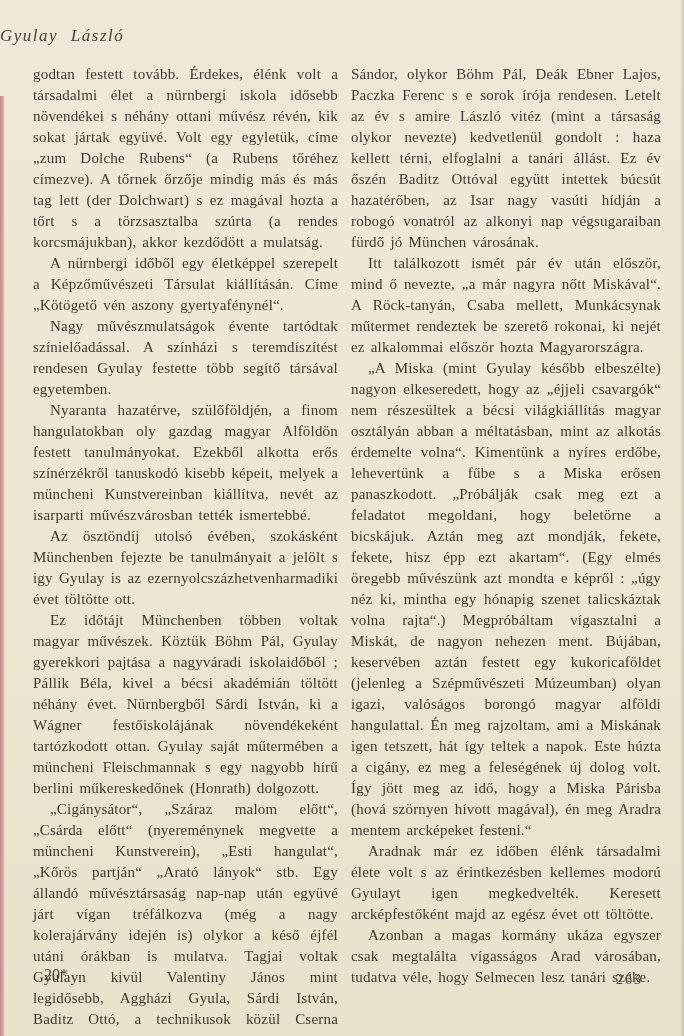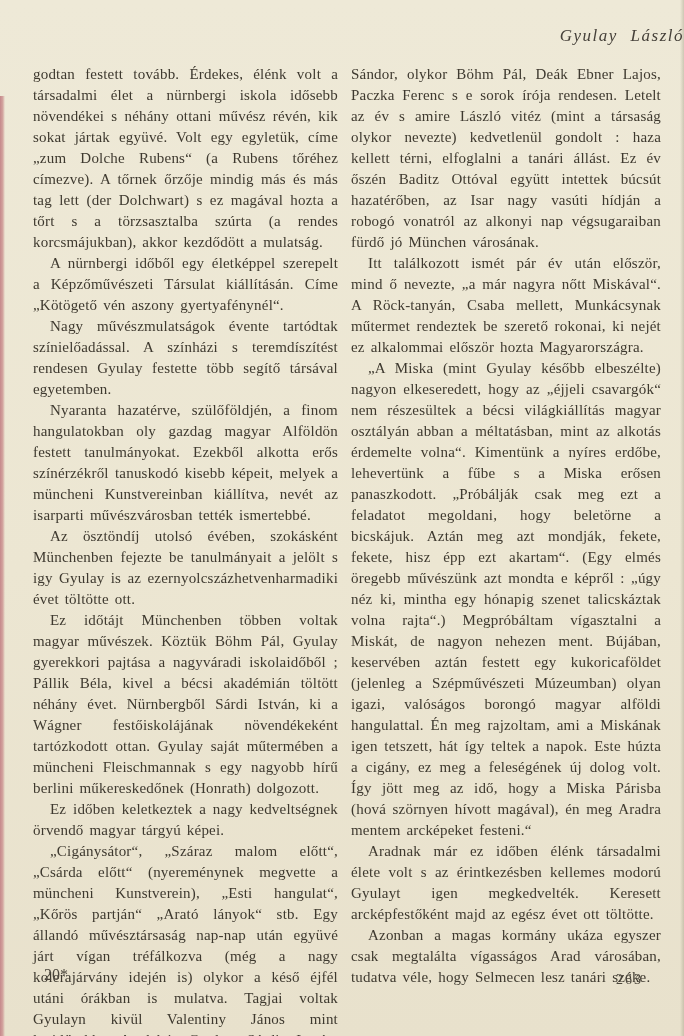--- a/index.html
+++ b/index.html
@@ -35,21 +35,21 @@
     top: 0;
     bottom: 0;
     width: 4px;
     background: linear-gradient(270deg, rgba(120,110,88,0.28) 0%, rgba(120,110,88,0) 100%);
   }
   .running-header {
     position: absolute;
     top: 26px;
     left: 0;
     width: 100%;
-    text-align: right;
+    text-align: left;
     font-style: italic;
     font-size: 17px;
     letter-spacing: 1.5px;
     word-spacing: 7px;
     color: #46413a;
   }
   .columns {
     position: absolute;
     top: 64px;
     left: 33px;
@@ -101,21 +101,20 @@
 
   <div class="columns">
 
     <div class="col col-left">
       <p class="noindent">godtan festett tovább. Érdekes, élénk volt a társadalmi élet a nürnbergi iskola idősebb növendékei s néhány ottani művész révén, kik sokat jártak együvé. Volt egy egyletük, címe „zum Dolche Rubens“ (a Rubens tőréhez címezve). A tőrnek őrzője mindig más és más tag lett (der Dolchwart) s ez magával hozta a tőrt s a törzsasztalba szúrta (a rendes korcsmájukban), akkor kezdődött a mulatság.</p>
       <p>A nürnbergi időből egy életképpel szerepelt a Képzőművészeti Társulat kiállításán. Címe „Kötögető vén aszony gyertyafénynél“.</p>
       <p>Nagy művészmulatságok évente tartódtak színielőadással. A színházi s teremdíszítést rendesen Gyulay festette több segítő társával egyetemben.</p>
       <p>Nyaranta hazatérve, szülőföldjén, a finom hangulatokban oly gazdag magyar Alföldön festett tanulmányokat. Ezekből alkotta erős színérzékről tanuskodó kisebb képeit, melyek a müncheni Kunstvereinban kiállítva, nevét az isarparti művészvárosban tették ismertebbé.</p>
       <p>Az ösztöndíj utolsó évében, szokásként Münchenben fejezte be tanulmányait a jelölt s igy Gyulay is az ezernyolcszázhetvenharmadiki évet töltötte ott.</p>
       <p>Ez időtájt Münchenben többen voltak magyar művészek. Köztük Böhm Pál, Gyulay gyerekkori pajtása a nagyváradi iskolaidőből ; Pállik Béla, kivel a bécsi akadémián töltött néhány évet. Nürnbergből Sárdi István, ki a Wágner festőiskolájának növendékeként tartózkodott ottan. Gyulay saját műtermében a müncheni Fleischmannak s egy nagyobb hírű berlini műkereskedőnek (Honrath) dolgozott.</p>
-      <p>Ez időben keletkeztek a nagy kedveltségnek örvendő magyar tárgyú képei.</p>
       <p class="fill">„Cigánysátor“, „Száraz malom előtt“, „Csárda előtt“ (nyereménynek megvette a müncheni Kunstverein), „Esti hangulat“, „Kőrös partján“ „Arató lányok“ stb. Egy állandó művésztársaság nap-nap után együvé járt vígan tréfálkozva (még a nagy kolerajárvány idején is) olykor a késő éjfél utáni órákban is mulatva. Tagjai voltak Gyulayn kivül Valentiny János mint legidősebb, Aggházi Gyula, Sárdi István, Baditz Ottó, a technikusok közül Cserna</p>
     </div>
 
     <div class="col col-right">
       <p class="noindent">Sándor, olykor Böhm Pál, Deák Ebner Lajos, Paczka Ferenc s e sorok írója rendesen. Letelt az év s amire László vitéz (mint a társaság olykor nevezte) kedvetlenül gondolt : haza kellett térni, elfoglalni a tanári állást. Ez év őszén Baditz Ottóval együtt intettek búcsút hazatérőben, az Isar nagy vasúti hídján a robogó vonatról az alkonyi nap végsugaraiban fürdő jó München városának.</p>
       <p>Itt találkozott ismét pár év után először, mind ő nevezte, „a már nagyra nőtt Miskával“. A Röck-tanyán, Csaba mellett, Munkácsynak műtermet rendeztek be szerető rokonai, ki nejét ez alkalommai először hozta Magyarországra.</p>
       <p>„A Miska (mint Gyulay később elbeszélte) nagyon elkeseredett, hogy az „éjjeli csavargók“ nem részesültek a bécsi világkiállítás magyar osztályán abban a méltatásban, mint az alkotás érdemelte volna“. Kimentünk a nyíres erdőbe, lehevertünk a fűbe s a Miska erősen panaszkodott. „Próbálják csak meg ezt a feladatot megoldani, hogy beletörne a bicskájuk. Aztán meg azt mondják, fekete, fekete, hisz épp ezt akartam“. (Egy elmés öregebb művészünk azt mondta e képről : „úgy néz ki, mintha egy hónapig szenet talicskáztak volna rajta“.) Megpróbáltam vígasztalni a Miskát, de nagyon nehezen ment. Bújában, keservében aztán festett egy kukoricaföldet (jelenleg a Szépművészeti Múzeumban) olyan igazi, valóságos borongó magyar alföldi hangulattal. Én meg rajzoltam, ami a Miskának igen tetszett, hát így teltek a napok. Este húzta a cigány, ez meg a feleségének új dolog volt. Így jött meg az idő, hogy a Miska Párisba (hová szörnyen hívott magával), én meg Aradra mentem arcképeket festeni.“</p>
       <p>Aradnak már ez időben élénk társadalmi élete volt s az érintkezésben kellemes modorú Gyulayt igen megkedvelték. Keresett arcképfestőként majd az egész évet ott töltötte.</p>
       <p>Azonban a magas kormány ukáza egyszer csak megtalálta vígasságos Arad városában, tudatva véle, hogy Selmecen lesz tanári széke.</p>
     </div>

